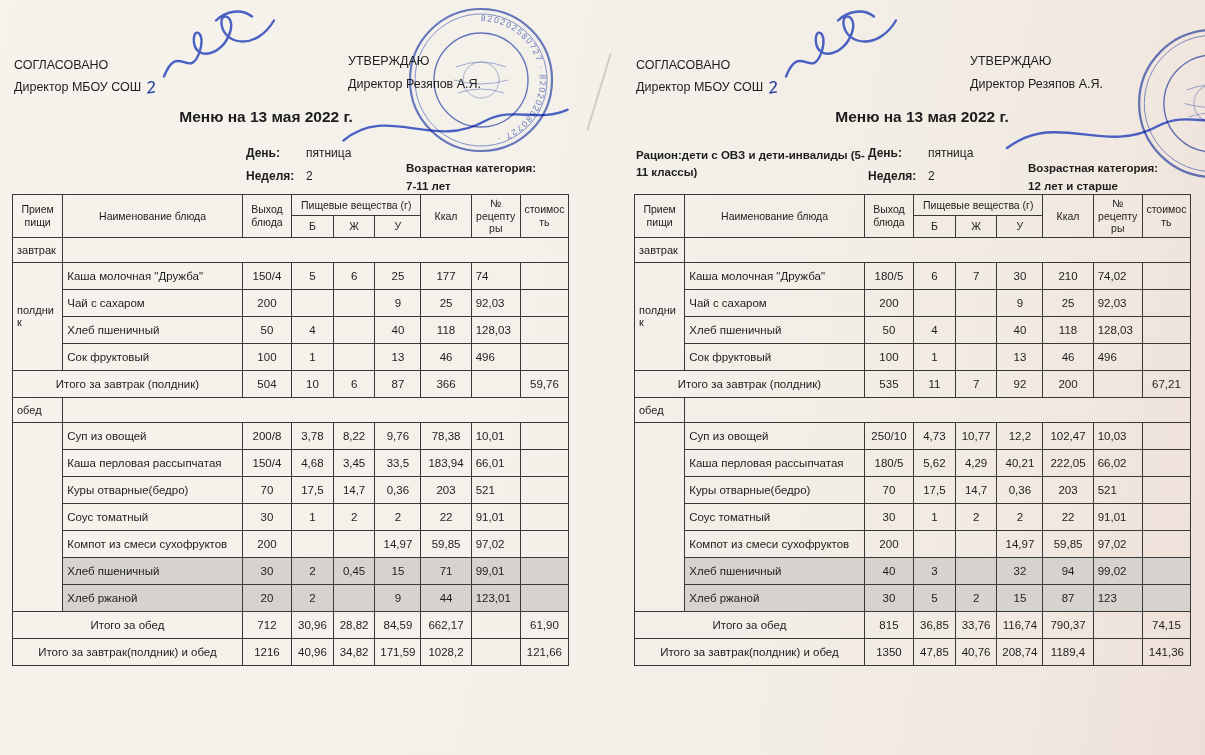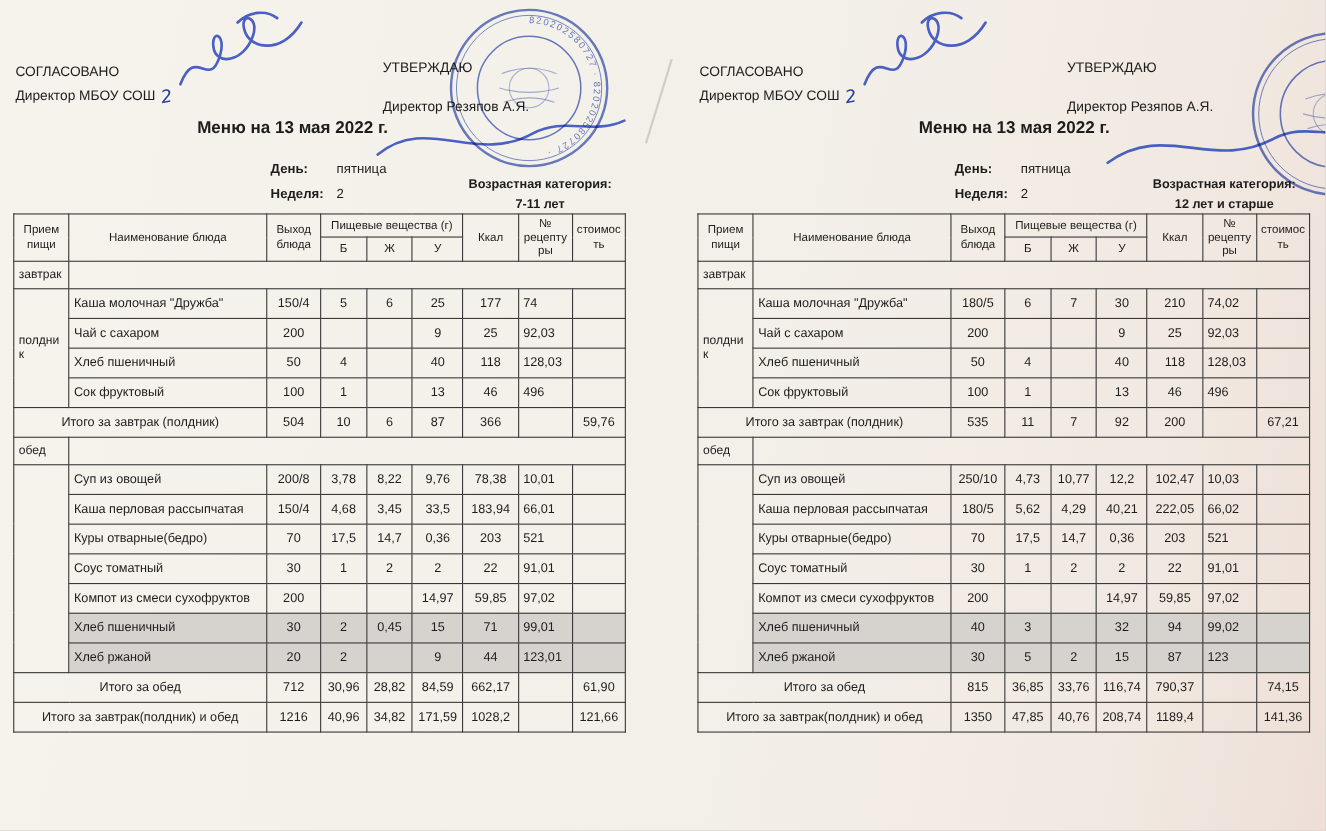--- a/index.html
+++ b/index.html
@@ -6,34 +6,34 @@
   html,body{margin:0;padding:0}
   body{background:#cfc9bf;font-family:"Liberation Sans",sans-serif}
   .page{position:relative;width:1205px;height:755px;overflow:hidden;color:#1d1d1d;
     background:linear-gradient(100deg,#f6f3ed 0%,#f3f0e9 55%,#f1e9e1 85%,#eddfd8 100%)}
   .doc{position:absolute;top:0;width:572px;height:755px}
   .doc--left{left:8px}
   .doc--right{left:630px}
 
   .agreed{position:absolute;left:6px;top:56px;font-size:12.5px;line-height:1.45}
   .approved{position:absolute;left:340px;top:54px;width:150px;text-align:left;font-size:12.5px}
-  .approved .sig-name{margin-top:22px}
+  .approved .sig-name{margin-top:9px}
   .hand-num{display:inline-block;color:#24409c;font-size:16px;font-style:italic;
     transform:rotate(-10deg) translateY(2px);margin-left:5px;font-family:"DejaVu Sans",sans-serif}
 
   .title{position:absolute;top:108px;left:0;width:100%;text-align:center;font-weight:bold;font-size:15.5px}
   .doc--left .title{transform:translateX(-28px)}
   .doc--right .title{transform:translateX(6px)}
 
   .ration{position:absolute;left:6px;top:147px;width:188px;font-weight:bold;font-size:11.5px;line-height:1.5}
   .doc--right .ration{width:238px}
   .day-week{position:absolute;left:238px;top:146px;font-size:12px}
   .day-week .row{margin-bottom:9px}
   .day-week .lbl{display:inline-block;width:60px;font-weight:bold}
-  .age{position:absolute;left:398px;top:160px;width:170px;text-align:center;font-weight:bold;
+  .age{position:absolute;left:398px;top:160px;width:170px;font-weight:bold;
     font-size:11.5px;line-height:1.55}
 
   table.menu{position:absolute;left:4px;top:194px;width:557px;border-collapse:collapse;
     table-layout:fixed;font-size:11.5px}
   table.menu th,table.menu td{border:1px solid #383838;padding:7px 4px;vertical-align:middle;
     overflow-wrap:anywhere}
   table.menu thead th{font-weight:normal;font-size:10.5px;text-align:center;padding:2px 2px;line-height:1.2}
   td.c-meal{vertical-align:top;padding-top:9px;font-size:11px}
   td.c-name{text-align:left;padding-left:5px}
   td.c-num{text-align:center}
@@ -291,20 +291,21 @@
       <div data-name="agreed-signatory-line">
         <span data-name="agreed-signatory">Директор МБОУ СОШ</span><span class="hand-num" data-name="handwritten-number">2</span>
       </div>
     </div>
     <div class="approved" data-name="approved-block">
       <div data-name="approved-label">УТВЕРЖДАЮ</div>
       <div class="sig-name" data-name="approved-signatory">Директор Резяпов А.Я.</div>
     </div>
     <div class="title" data-name="menu-title">Меню на 13 мая 2022 г.</div>
 
+    <div class="ration" data-name="ration-text">Рацион:дети с ОВЗ и дети-инвалиды (5-11 классы)</div>
     <div class="day-week" data-name="day-week-block">
       <div class="row"><span class="lbl" data-name="day-label">День:</span><span data-name="day-value">пятница</span></div>
       <div class="row"><span class="lbl" data-name="week-label">Неделя:</span><span data-name="week-value">2</span></div>
     </div>
     <div class="age" data-name="age-category-block">
       <div data-name="age-category-label">Возрастная категория:</div>
       <div data-name="age-category-value">12 лет и старше</div>
     </div>
 
     <table class="menu" data-name="menu-table">

